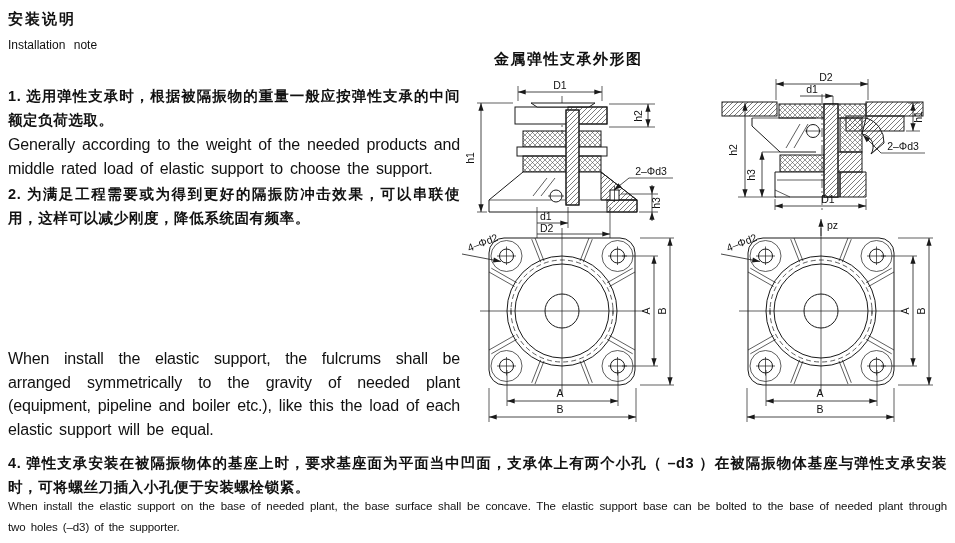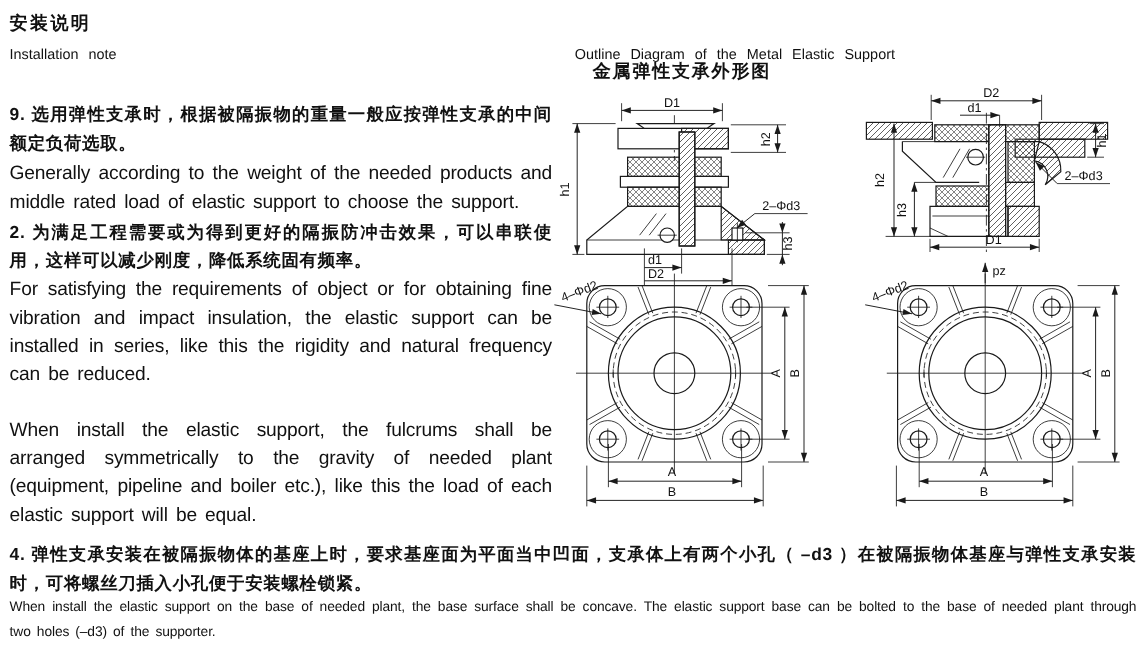--- a/index.html
+++ b/index.html
@@ -18,26 +18,24 @@
 </style>
 </head>
 <body>
 
 <div class="page">
 
   <div class="abs h-zh" style="left:8px;top:10px;">安装说明</div>
   <div class="abs h-en" style="left:8px;top:38px;">Installation  note</div>
 
   <div class="abs h-zh" style="left:494px;top:10px;letter-spacing:1.5px;margin-top:40px;">金属弹性支承外形图</div>
-  <div class="abs h-en" style="left:479px;top:38px;">Outline  Diagram  of  the  Metal  Elastic  Support</div>
-
-  <div class="abs zh" style="left:8px;top:84px;width:452px;">9. 选用弹性支承时，根据被隔振物的重量一般应按弹性支承的中间额定负荷选取。</div>
+
+  <div class="abs zh" style="left:8px;top:84px;width:452px;">1. 选用弹性支承时，根据被隔振物的重量一般应按弹性支承的中间额定负荷选取。</div>
   <div class="abs en" style="left:8px;top:133px;width:452px;">Generally according to the weight of the needed products and middle rated load of elastic support to choose the support.</div>
   <div class="abs zh" style="left:8px;top:182px;width:452px;">2. 为满足工程需要或为得到更好的隔振防冲击效果，可以串联使用，这样可以减少刚度，降低系统固有频率。</div>
-  <div class="abs en" style="left:8px;top:230px;width:452px;">For satisfying the requirements of object or for obtaining fine vibration and impact insulation, the elastic support can be installed in series, like this the rigidity and natural frequency can be reduced.</div>
   <div class="abs en" style="left:8px;top:347px;width:452px;">When install the elastic support, the fulcrums shall be arranged symmetrically to the gravity of needed plant (equipment, pipeline and boiler etc.), like this the load of each elastic support will be equal.</div>
 
   <div class="abs zh" style="left:8px;top:451px;width:939px;">4. 弹性支承安装在被隔振物体的基座上时，要求基座面为平面当中凹面，支承体上有两个小孔（ –d3 ）在被隔振物体基座与弹性支承安装时，可将螺丝刀插入小孔便于安装螺栓锁紧。</div>
   <div class="abs en-s" style="left:8px;top:496px;width:939px;">When install the elastic support on the base of needed plant, the base surface shall be concave. The elastic support base can be bolted to the base of needed plant through two holes (–d3) of the supporter.</div>
 
   <svg class="abs" style="left:0;top:0;" width="955" height="543" viewBox="0 0 955 543">
     <defs>
       <marker id="arw" markerWidth="9" markerHeight="7" refX="8.2" refY="3" orient="auto-start-reverse" markerUnits="userSpaceOnUse">
         <path d="M0.5,0.4 L8.2,3 L0.5,5.6 Z" fill="#1a1a1a"></path>
       </marker>

